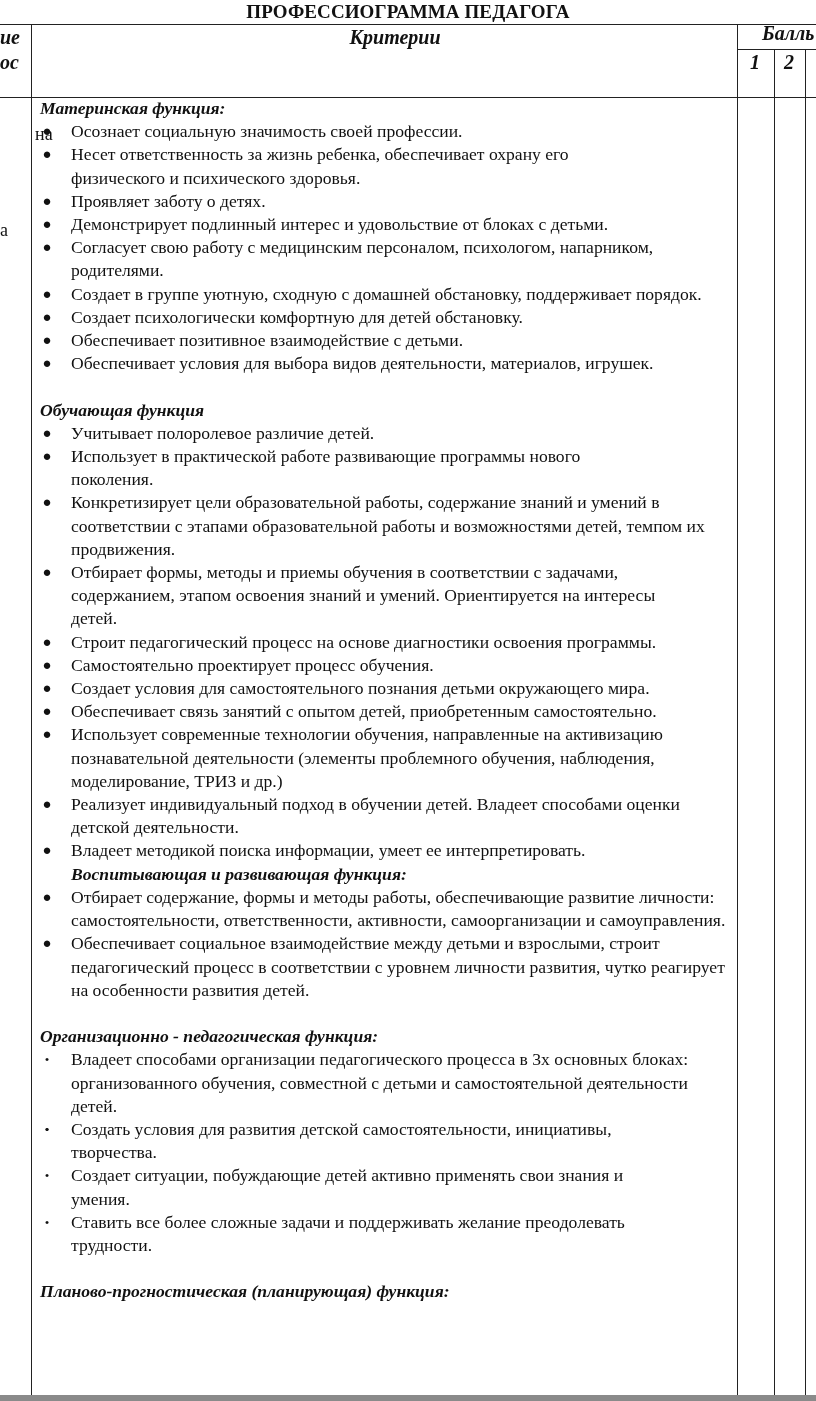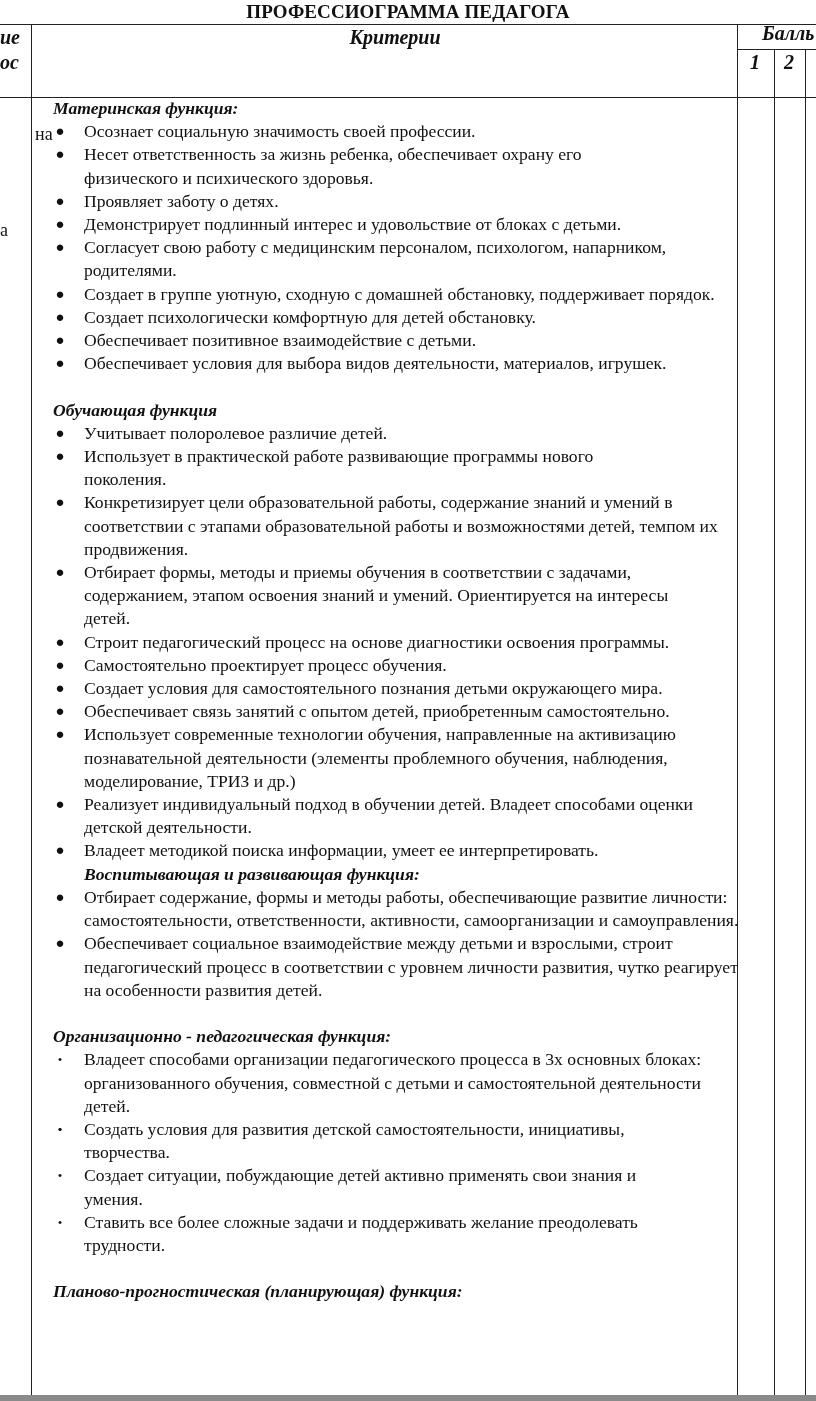--- a/index.html
+++ b/index.html
@@ -50,21 +50,20 @@
       position: absolute;
       font-size: 18px;
     }
     .criteria {
       position: absolute;
       left: 40px;
       top: 97px;
       width: 690px;
       font-size: 17.6px;
       line-height: 23.2px;
-      margin-left: 13px;
     }
     .section-title {
       font-style: italic;
       font-weight: bold;
       margin: 0;
     }
     .section-title.indented {
       padding-left: 31px;
     }
     ul.items {

